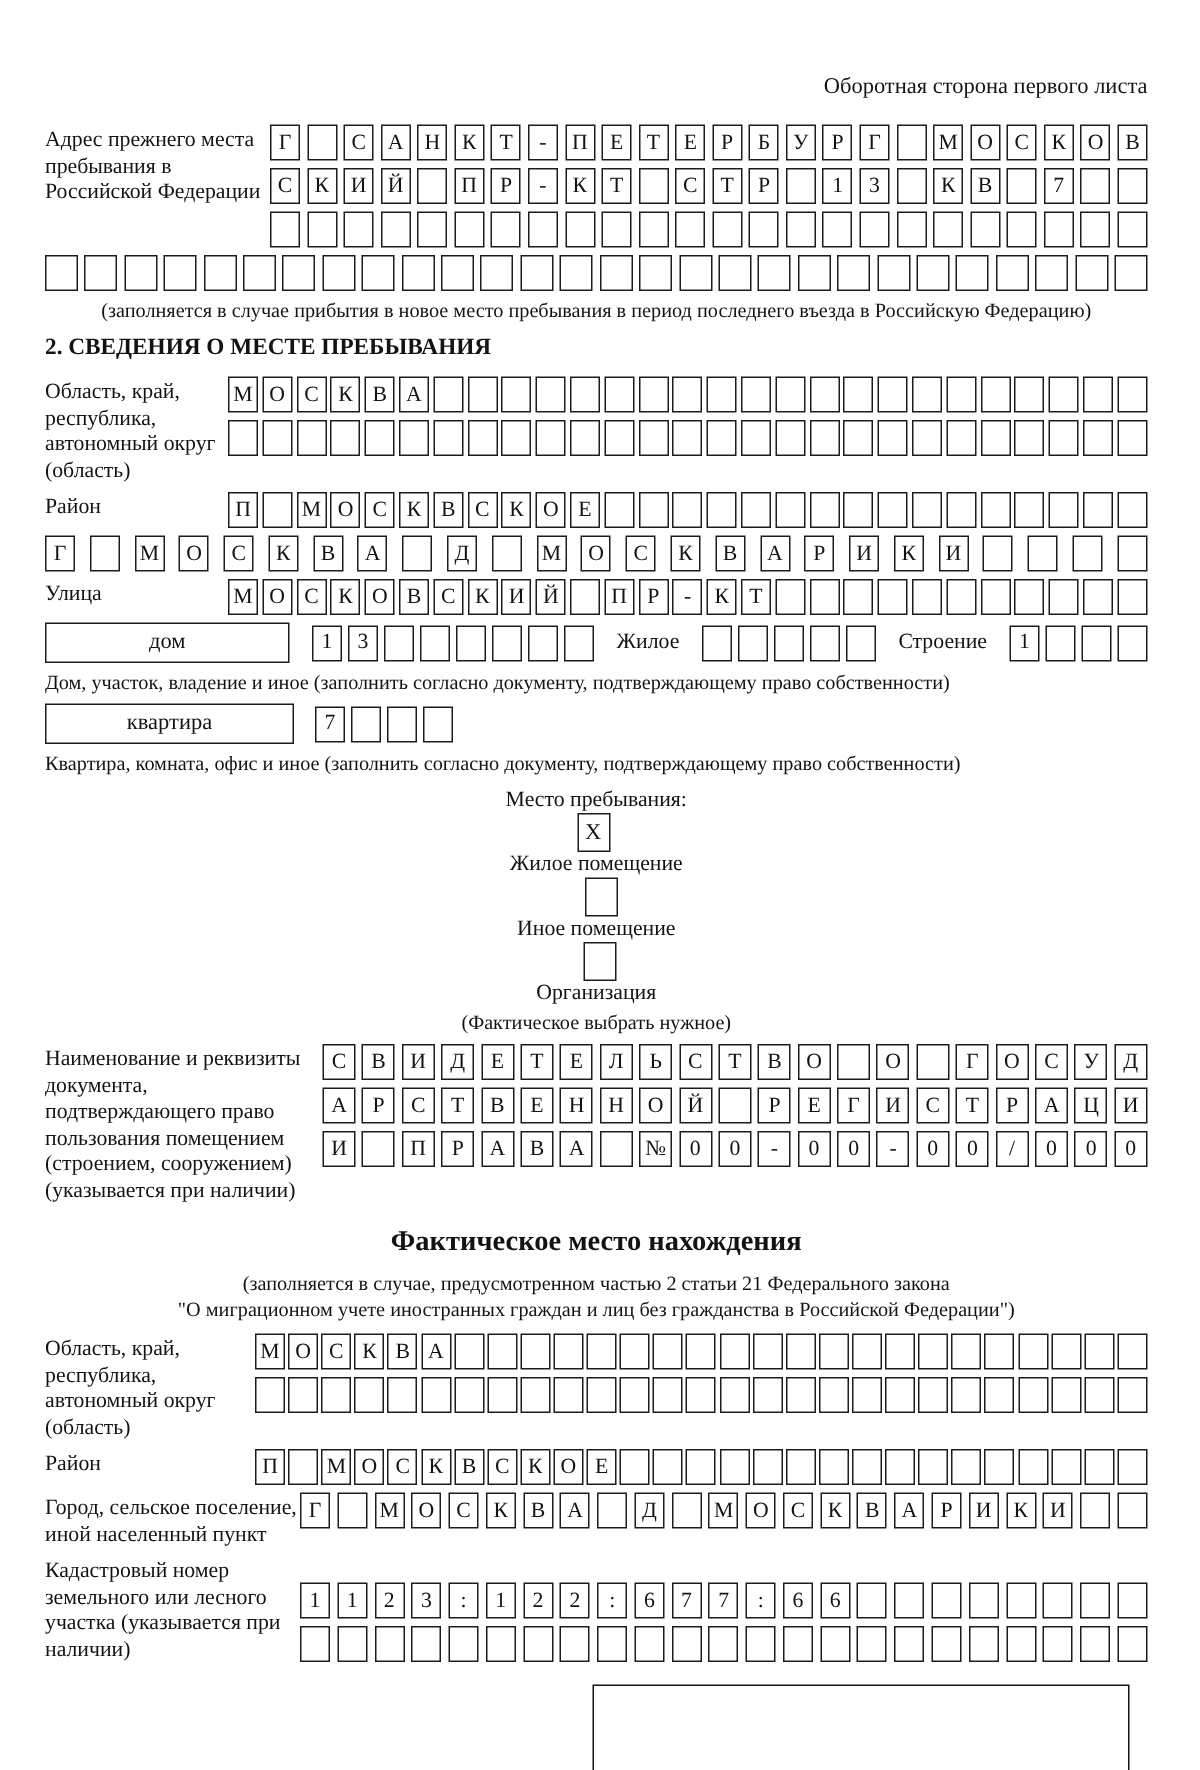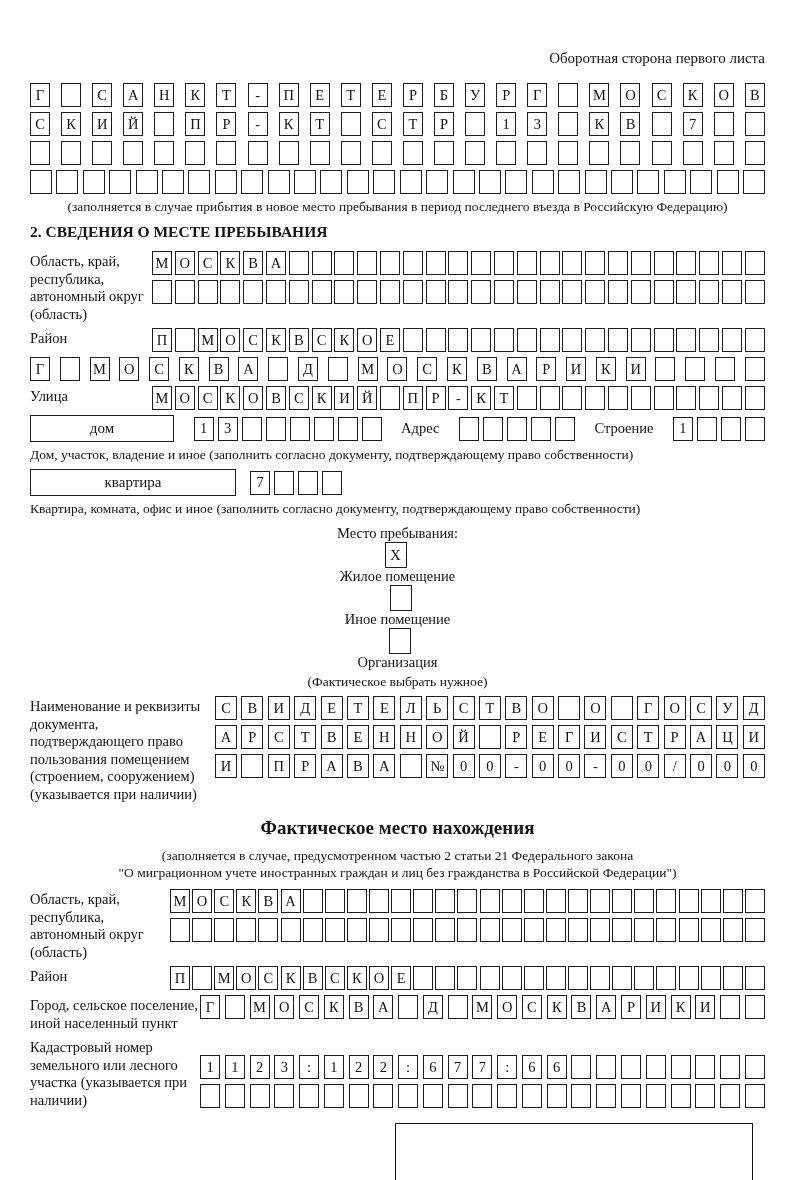--- a/index.html
+++ b/index.html
@@ -29,22 +29,22 @@
   .caption{font-size:13.5px;line-height:17px;}
   .center{text-align:center;}
   .left-cap{margin:2px 0 6px 0;}
 
   .section-title{font-size:15.5px;font-weight:bold;text-align:left;margin:8px 0 10px 0;}
   .sub-title{font-size:19px;font-weight:bold;text-align:center;margin:14px 0 8px 0;}
 
   .house-row{display:flex;justify-content:space-between;align-items:center;margin-bottom:4px;}
   .wide-box{box-sizing:border-box;border:1.6px solid #1c1c1c;height:27px;display:flex;
             align-items:center;justify-content:center;font-size:15px;flex:none;}
-  .box-dom{width:144px;}
-  .box-kv{width:206px;margin-right:14px;}
+  .box-dom{width:163px;}
+  .box-kv{width:166px;margin-right:14px;}
   .inline-label{font-size:14.5px;}
 
   .apt-row{display:flex;align-items:center;margin:6px 0 4px 0;}
 
   .stay-row{display:flex;align-items:center;font-size:14.5px;margin:8px 0 2px 0;flex-direction:column;}
   .checkbox{box-sizing:border-box;width:22px;height:26px;border:1.6px solid #1c1c1c;
             display:inline-flex;align-items:center;justify-content:center;font-size:15px;flex:none;}
   .cb1{margin-left:8px;margin-right:12px;}
   .cb2{margin-left:20px;margin-right:14px;}
   .cb3{margin-left:26px;margin-right:22px;}
@@ -56,20 +56,21 @@
   .stamp-caption{font-size:13.8px;line-height:18px;text-align:center;margin-top:5px;}
 </style>
 </head>
 <body>
 
 <div class="page">
 
   <div class="top-note">Оборотная сторона первого листа</div>
 
   <div class="row">
+    <div class="label w150">Адрес прежнего места пребывания в Российской Федерации</div>
     <div class="rows">
       <div class="cells">
           <span class="cell">Г</span>
           <span class="cell"></span>
           <span class="cell">С</span>
           <span class="cell">А</span>
           <span class="cell">Н</span>
           <span class="cell">К</span>
           <span class="cell">Т</span>
           <span class="cell">-</span>
@@ -343,21 +344,21 @@
     <div class="cells-inline">
         <span class="cell">1</span>
         <span class="cell">3</span>
         <span class="cell"></span>
         <span class="cell"></span>
         <span class="cell"></span>
         <span class="cell"></span>
         <span class="cell"></span>
         <span class="cell"></span>
       </div>
-    <div class="inline-label">Адрес</div>
+    <div class="inline-label">Жилое</div>
     <div class="cells-inline">
         <span class="cell"></span>
         <span class="cell"></span>
         <span class="cell"></span>
         <span class="cell"></span>
         <span class="cell"></span>
       </div>
     <div class="inline-label">Строение</div>
     <div class="cells-inline">
         <span class="cell">1</span>

